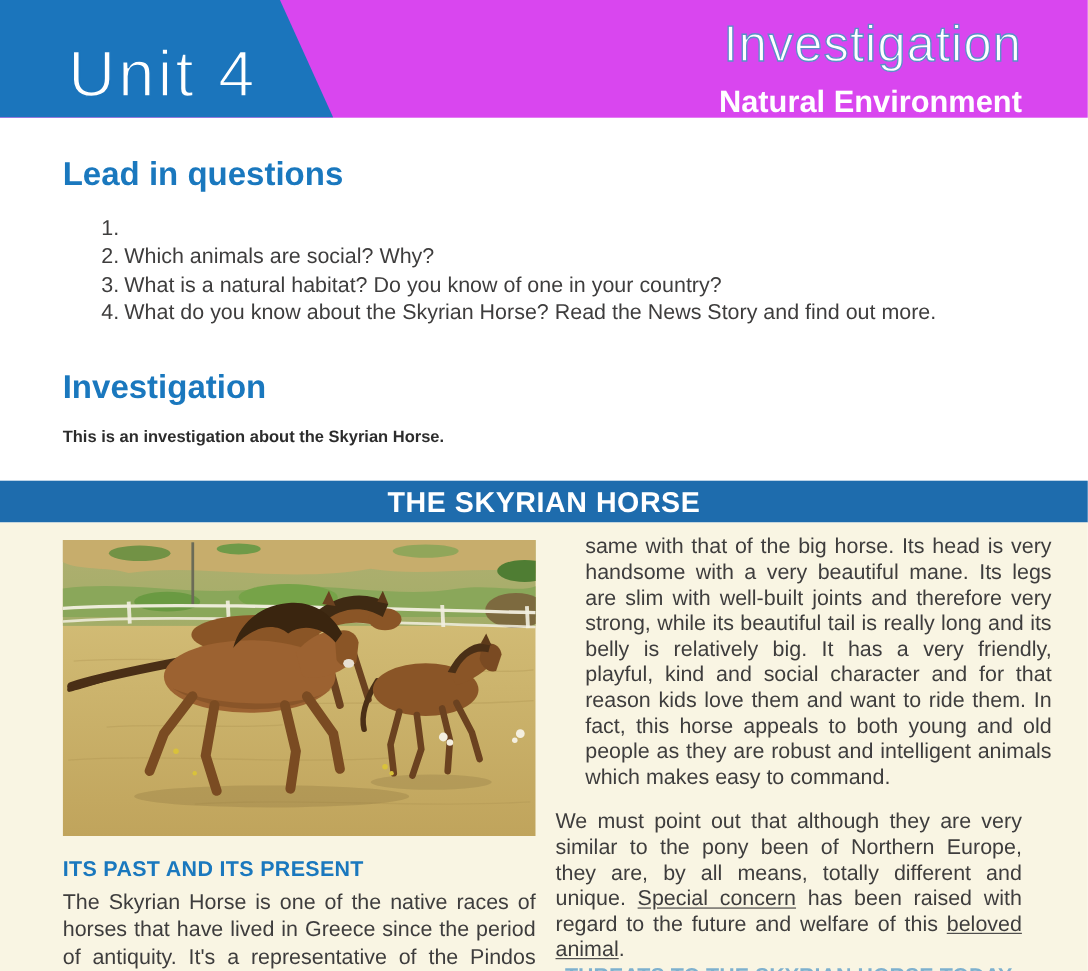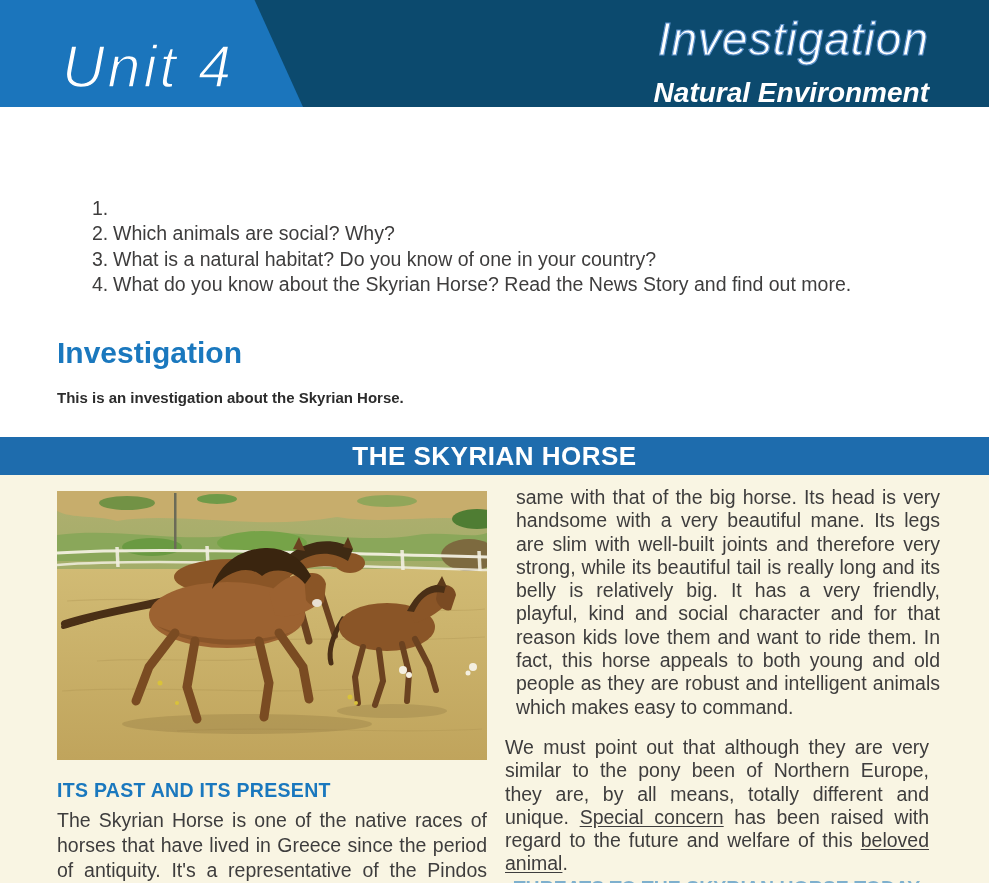--- a/index.html
+++ b/index.html
@@ -1,21 +1,21 @@
 <!DOCTYPE html>
 <html><head>
 <meta charset="utf-8">
 <style>
   html,body{margin:0;padding:0;background:#ffffff;}
   .page{
     position:relative;width:989px;height:883px;overflow:hidden;background:#ffffff;
     font-family:"Liberation Sans","DejaVu Sans",sans-serif;color:#3e3d3d;
   }
   
-  .header{position:absolute;top:0;left:0;width:989px;height:107px;background:#0c4a6e;font-style:italic;}
+  .header{position:absolute;top:0;left:0;width:989px;height:107px;background:#d946ef;}
   .header-dark{
     position:absolute;top:0;left:0;width:303px;height:107px;background:#1b75bc;
     clip-path:polygon(0 0,84% 0,100% 100%,0 100%);
   }
   .unit-text{
     position:absolute;left:62px;top:38px;font-size:59px;line-height:59px;color:#ffffff;
     font-weight:300;letter-spacing:3px;-webkit-text-stroke:1.4px #1b75bc;white-space:nowrap;
   }
   .header-right{position:absolute;top:14px;right:60px;text-align:right;color:#ffffff;}
   .header-title{
@@ -45,21 +45,21 @@
   }
   
   .cream{position:absolute;left:0;top:475px;width:989px;height:408px;background:#f9f5e3;}
   .photo{position:absolute;left:57px;top:491px;width:430px;height:269px;}
   .col-heading{
     position:absolute;left:57px;top:779px;width:430px;margin:0;
     color:#1a78be;font-weight:700;font-size:19.5px;letter-spacing:0.3px;white-space:nowrap;
   }
   .para{font-size:19.5px;text-align:justify;color:#3e3d3d;position:absolute;margin:0;}
   .left-para{left:57px;top:808px;width:430px;line-height:25.2px;}
-  .right-para1{left:516px;top:486px;width:424px;line-height:23.3px;}
+  .right-para1{left:532px;top:486px;width:424px;line-height:23.3px;}
   .right-para2{left:505px;top:736px;width:424px;line-height:23.3px;}
   .right-para2 .u{text-decoration:underline;text-underline-offset:2px;}
   .partial-heading{
     position:absolute;left:505px;top:877px;width:424px;margin:0;text-align:center;
     color:#1a78be;opacity:0.55;font-weight:700;font-size:19.5px;white-space:nowrap;
   }
 </style>
 </head>
 <body>
 
@@ -68,20 +68,21 @@
   <header class="header">
     <div class="header-dark">
       <span class="unit-text">Unit 4</span>
     </div>
     <div class="header-right">
       <div class="header-title">Investigation</div>
       <div class="header-subtitle">Natural Environment</div>
     </div>
   </header>
 
+  <h2 class="section-heading h-lead">Lead in questions</h2>
   <ol class="questions">
     <li>
       <span class="q-num">1.</span>
     </li>
     <li>
       <span class="q-num">2.</span>
       <span class="q-text">Which animals are social? Why?</span>
     </li>
     <li>
       <span class="q-num">3.</span>

